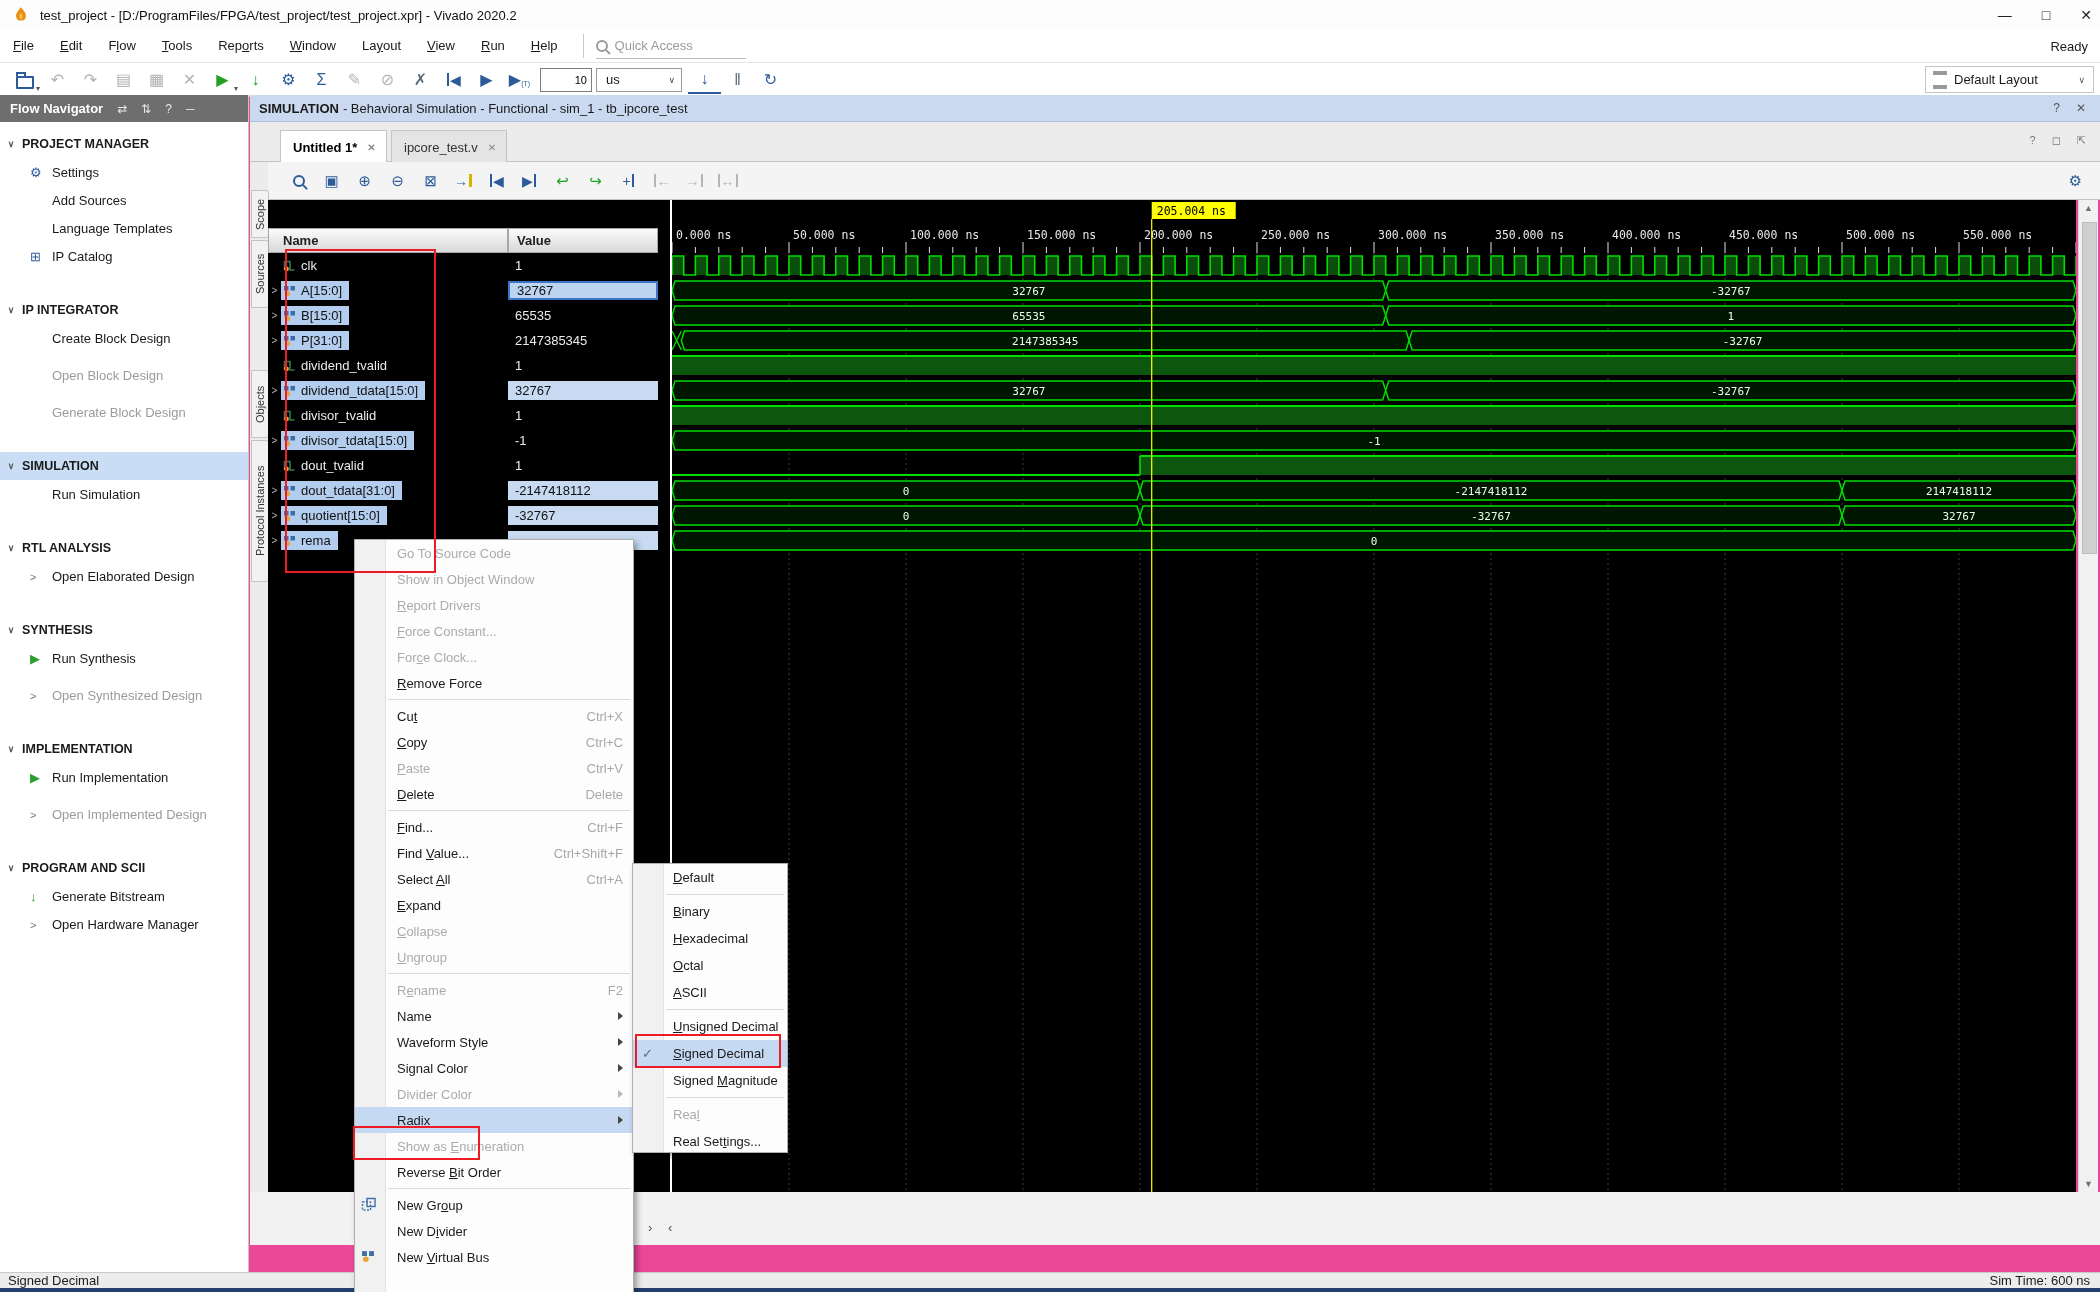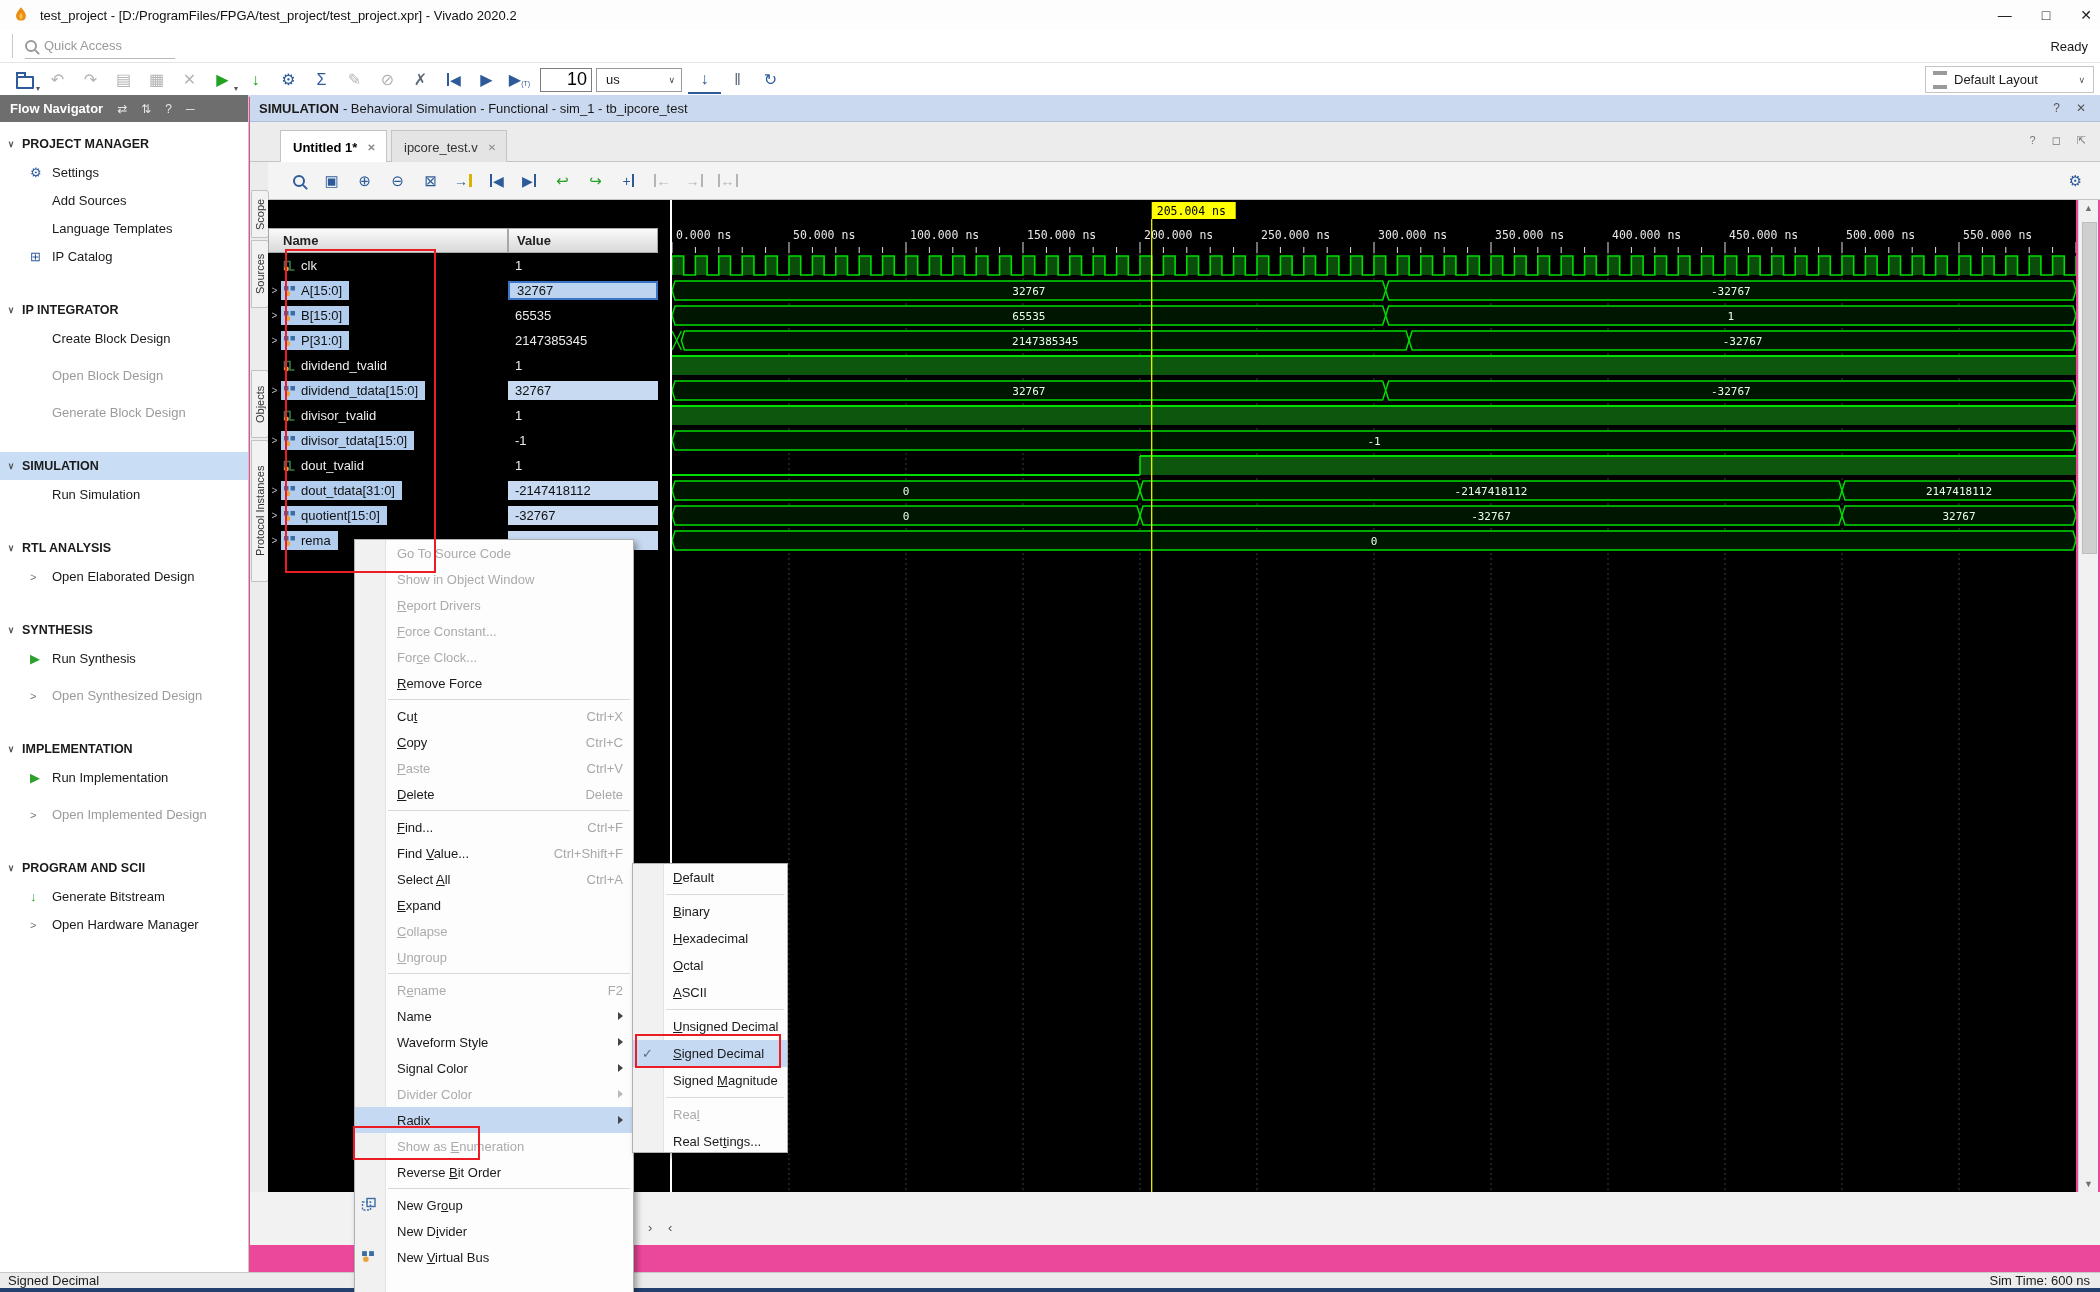--- a/index.html
+++ b/index.html
@@ -31,21 +31,21 @@
   .tb-blue-underline{color:#2d5b9a;border-bottom:2px solid #2d5b9a;line-height:13px;}
   .dd-caret{position:absolute;right:1px;bottom:0;font-size:8px;color:#555;}
   .vbar{display:inline-block;width:2px;height:13px;background:currentColor;margin:0 1px;}
   .ybar{display:inline-block;width:3px;height:13px;background:#d8b400;margin:0 1px;}
   .parts{display:inline-flex;align-items:center;}
   .folder{width:14px;height:9px;border:2px solid #2d5b9a;border-radius:1px;position:relative;margin-top:5px;}
   .folder::before{content:'';position:absolute;top:-6px;left:-2px;width:6px;height:2px;border:2px solid #2d5b9a;border-bottom:none;}
   .mag{width:8px;height:8px;border:2px solid #2d5b9a;border-radius:50%;position:relative;}
   .mag::after{content:'';position:absolute;width:6px;height:2px;background:#2d5b9a;transform:rotate(45deg);right:-5px;bottom:-3px;}
   .mag.grey{border-color:#9a9a9a;} .mag.grey::after{background:#9a9a9a;}
-  #time-input{width:44px;height:20px;border:1px solid #7d7d7d;text-align:right;font-size:18px;padding-right:4px;margin:0 4px;font-family:"Liberation Sans",sans-serif;}
+  #time-input{width:44px;height:20px;border:1px solid #7d7d7d;text-align:right;font-size:11px;padding-right:4px;margin:0 4px;font-family:"Liberation Sans",sans-serif;}
   #unit-select{width:84px;height:22px;border:1px solid #9a9a9a;background:#fff;display:flex;align-items:center;margin-right:6px;}
   #unit-select span:first-child{flex:1;padding-left:9px;}
   #unit-select .sel-arrow{font-size:9px;color:#444;padding-right:6px;}
   #layout-box{position:absolute;right:6px;top:3px;width:160px;height:25px;border:1px solid #c4c4c4;background:#fff;
               display:flex;align-items:center;gap:7px;padding-left:7px;}
   .layout-glyph{display:inline-block;width:14px;height:10px;border-top:4px solid #9a9a9a;border-bottom:4px solid #9a9a9a;}
   #layout-box .sel-arrow{margin-left:auto;margin-right:8px;font-size:9px;color:#555;}
 
   
   #flow-navigator{position:absolute;left:0;top:95px;width:248px;height:1177px;background:#fff;border-right:1px solid #c6c6c6;}
@@ -155,20 +155,32 @@
     </svg>
     <span id="title-text">test_project - [D:/ProgramFiles/FPGA/test_project/test_project.xpr] - Vivado 2020.2</span>
     <div id="win-controls">
       <span>—</span>
       <span>□</span>
       <span>✕</span>
     </div>
   </div>
 
   <div id="menu-bar">
+    <div id="menu-items" style="display:flex;">
+        <div class="menu-item"><u>F</u>ile</div>
+        <div class="menu-item"><u>E</u>dit</div>
+        <div class="menu-item">F<u>l</u>ow</div>
+        <div class="menu-item"><u>T</u>ools</div>
+        <div class="menu-item">Rep<u>o</u>rts</div>
+        <div class="menu-item"><u>W</u>indow</div>
+        <div class="menu-item">La<u>y</u>out</div>
+        <div class="menu-item"><u>V</u>iew</div>
+        <div class="menu-item"><u>R</u>un</div>
+        <div class="menu-item"><u>H</u>elp</div>
+      </div>
     <div id="qa-divider"></div>
     <div id="quick-access">
       <span class="mag grey"></span>
       <span>Quick Access</span>
     </div>
     <span id="ready">Ready</span>
   </div>
 
   <div id="main-toolbar">
     <div id="toolbar-buttons" style="display:flex;align-items:center;margin-left:8px;">

